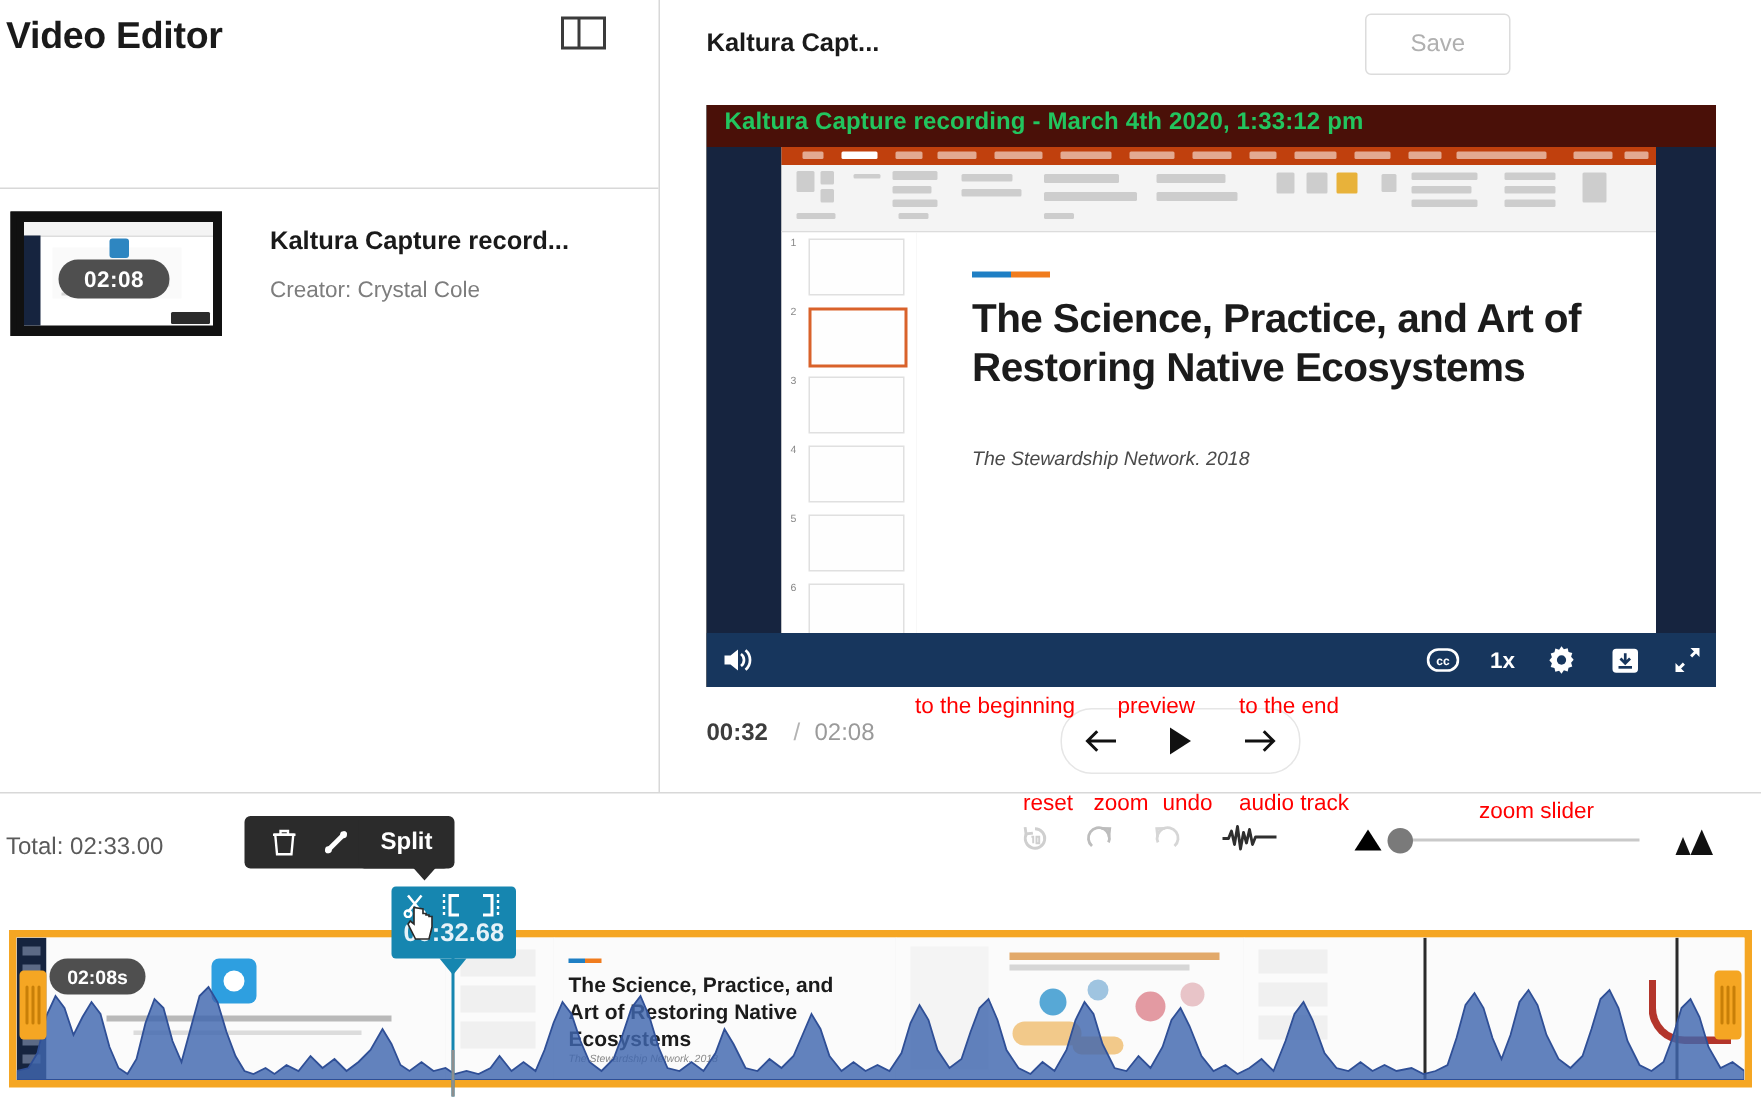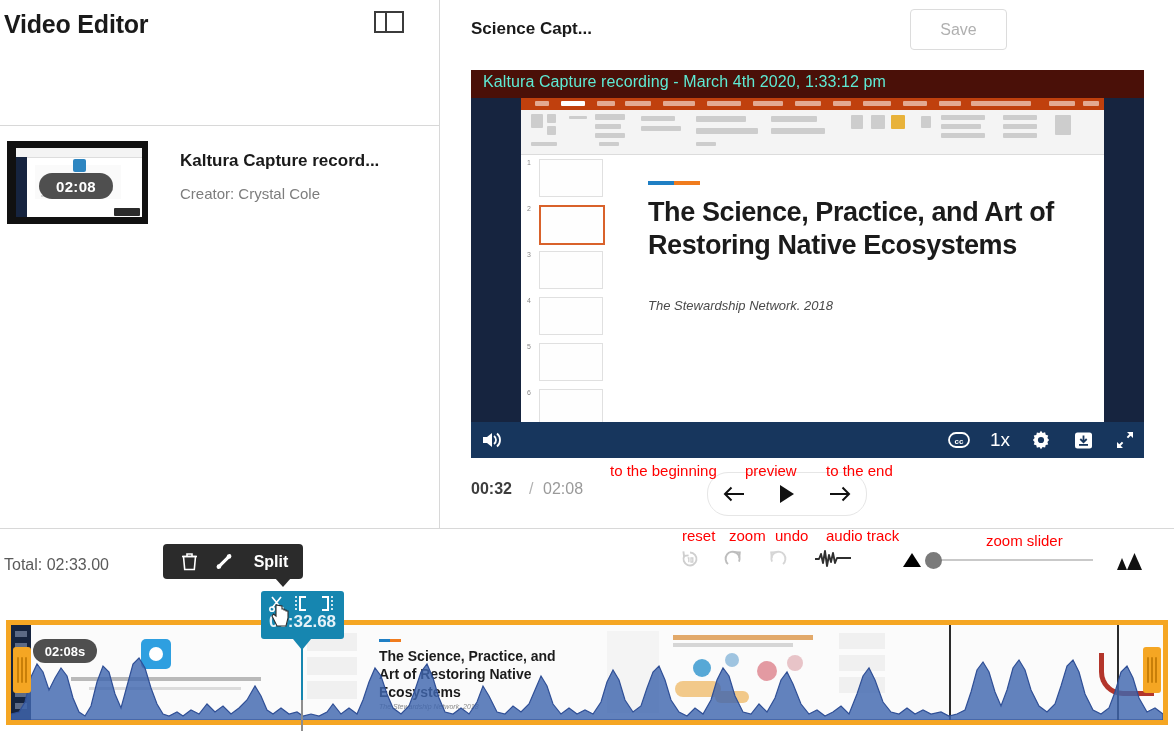--- a/index.html
+++ b/index.html
@@ -60,21 +60,21 @@
   .vid-title{position:absolute;left:31px;top:19px;font-size:17px;font-weight:700;color:#1a1a1a;}
   .btn{
     position:absolute;box-sizing:border-box;border-radius:4px;
     font-size:16px;font-weight:400;display:flex;align-items:center;justify-content:center;cursor:pointer;
   }
   .btn-save{left:470px;top:9px;width:97px;height:41px;background:#fff;border:1px solid #dcdcdc;color:#b0b0b0;}
   .btn-savecopy{left:589px;top:9px;width:138px;height:41px;background:#147aa8;border:1px solid #147aa8;color:#fff;}
 
   .player{position:absolute;left:31px;top:70px;width:673px;height:388px;background:#000;overflow:hidden;}
   .pp-titlebar{position:absolute;left:0;top:0;width:673px;height:28px;background:#4a1008;}
-  .pp-title{position:absolute;left:12px;top:3px;font-size:16px;color:#5eead4;font-weight:400;letter-spacing:.1px;font-family:"Liberation Sans",sans-serif;}
+  .pp-title{position:absolute;left:12px;top:3px;font-size:16px;color:#22c55e;font-weight:700;letter-spacing:.1px;font-family:"Liberation Sans",sans-serif;}
   .pp-win{position:absolute;left:50px;top:28px;width:583px;height:337px;background:#fff;}
   .pp-ribbontabs{position:absolute;left:0;top:0;width:583px;height:12px;background:#c0400d;}
   .pp-ribbontabs i{position:absolute;top:3px;height:5px;background:rgba(255,255,255,.55);border-radius:1px;display:block;}
   .pp-ribbon{position:absolute;left:0;top:12px;width:583px;height:44px;background:#f4f4f4;border-bottom:1px solid #dcdcdc;}
   .pp-ribbon i{position:absolute;background:#cdcdcd;border-radius:1px;display:block;}
   .pp-slidepanel{position:absolute;left:0;top:57px;width:90px;bottom:0;background:#fff;border-right:1px solid #e2e2e2;}
   .pp-thumb{position:absolute;left:18px;width:62px;height:36px;background:#fefefe;border:1px solid #e0e0e0;}
   .pp-thumb.sel{border:2px solid #d9622b;}
   .pp-num{position:absolute;left:6px;font-size:7px;color:#888;}
   .pp-leftrail{position:absolute;left:0;top:28px;width:50px;bottom:0;background:#16243f;}
@@ -82,21 +82,21 @@
   .pp-stage{position:absolute;left:90px;top:57px;right:0;bottom:0;background:#fff;}
   .sl-rule{position:absolute;left:37px;top:26px;width:52px;height:4px;background:linear-gradient(90deg,#1f7fc4 0 50%,#f07c1e 50% 100%);}
   .sl-title{position:absolute;left:37px;top:41px;width:430px;font-size:27px;line-height:33px;font-weight:700;color:#1b1b1b;letter-spacing:-.4px;}
   .sl-sub{position:absolute;left:37px;top:143px;font-size:13px;font-style:italic;color:#4a4a4a;}
   .draw-tb{position:absolute;left:495px;top:300px;width:115px;height:52px;background:#1f2230;border-radius:4px;}
 
   .pbar{position:absolute;left:0;bottom:0;width:673px;height:36px;background:#17365d;}
   .pbar .vol{position:absolute;left:10px;top:8px;width:22px;height:20px;cursor:pointer;}
   .pbar-right{position:absolute;right:8px;top:0;height:36px;display:flex;align-items:center;gap:20px;}
   .pbar-ico{width:22px;height:22px;display:flex;align-items:center;justify-content:center;color:#fff;cursor:pointer;}
-  .speed{color:#fff;font-size:19px;font-weight:400;cursor:pointer;}
+  .speed{color:#fff;font-size:15px;font-weight:700;cursor:pointer;}
 
   .timerow{position:absolute;left:31px;top:470px;width:673px;height:48px;}
   .curtime{position:absolute;left:0;top:10px;font-size:16px;font-weight:700;color:#3d3d3d;}
   .slash{position:absolute;left:58px;top:10px;font-size:16px;color:#b3b3b3;}
   .totime{position:absolute;left:72px;top:10px;font-size:16px;color:#9a9a9a;}
   .transport{
     position:absolute;left:236px;top:2px;width:158px;height:42px;border-radius:21px;
     background:#fff;border:1px solid #e6e6e6;display:flex;align-items:center;justify-content:space-around;
   }
   .tbtn{width:34px;height:30px;display:flex;align-items:center;justify-content:center;cursor:pointer;color:#111;}
@@ -198,21 +198,21 @@
         <p class="media-name">Kaltura Capture record...</p>
         <p class="media-sub">Creator: Crystal Cole</p>
       </div>
     </div>
   </div>
 
   <div class="left-vdiv"></div>
   <div class="mid-hdiv"></div>
 
   <div class="right-panel">
-    <div class="vid-title">Science Capt...</div>
+    <div class="vid-title">Kaltura Capt...</div>
     <div class="btn btn-save">Save</div>
 
     <div class="player">
       <div class="pp-titlebar">
         <div class="pp-title">Kaltura Capture recording - March 4th 2020, 1:33:12 pm</div>
       </div>
       <div class="pp-leftrail"></div>
       <div class="pp-rightrail"></div>
 
       <div class="pp-win">

